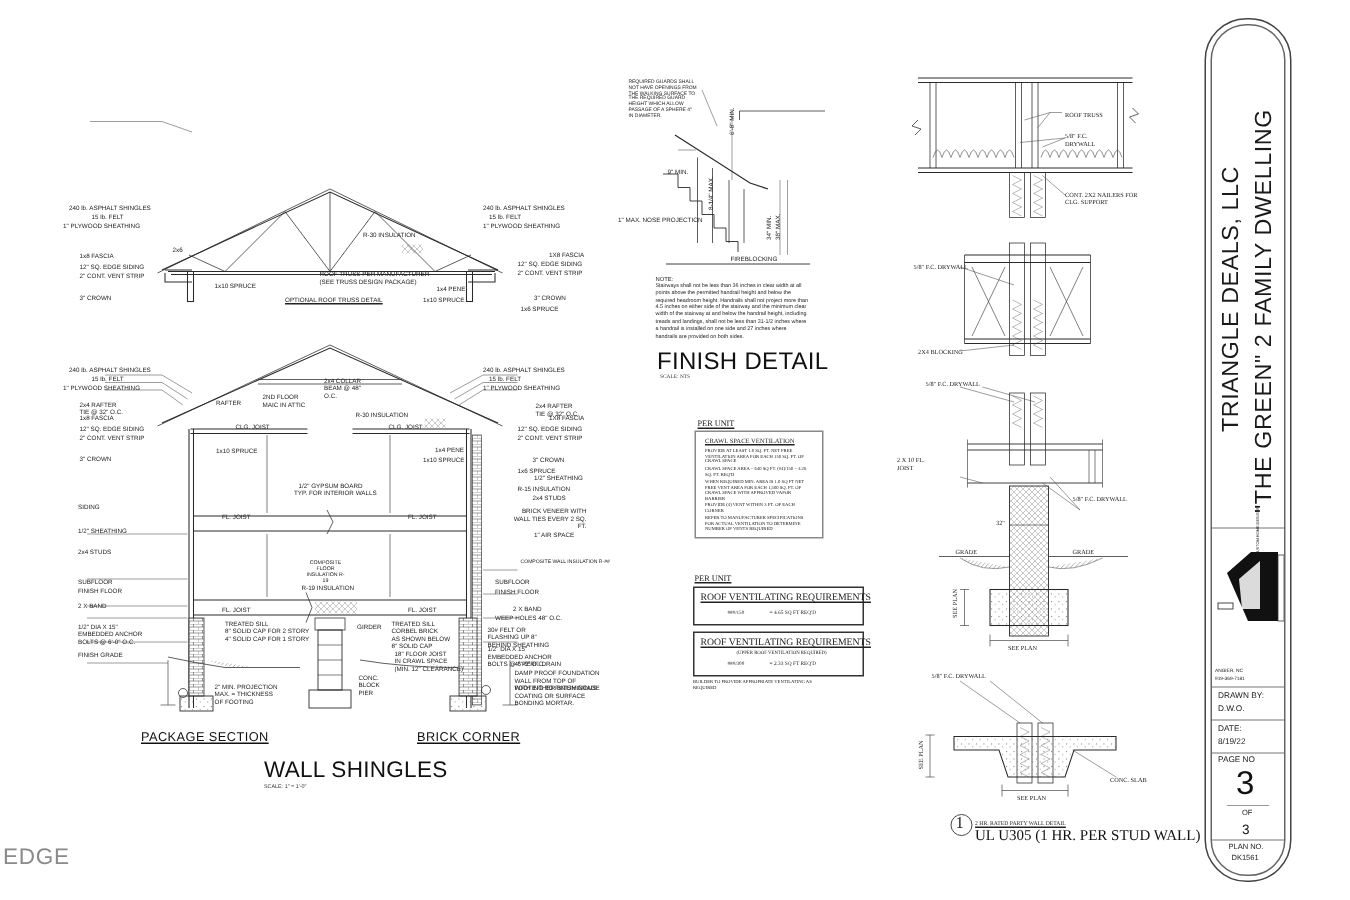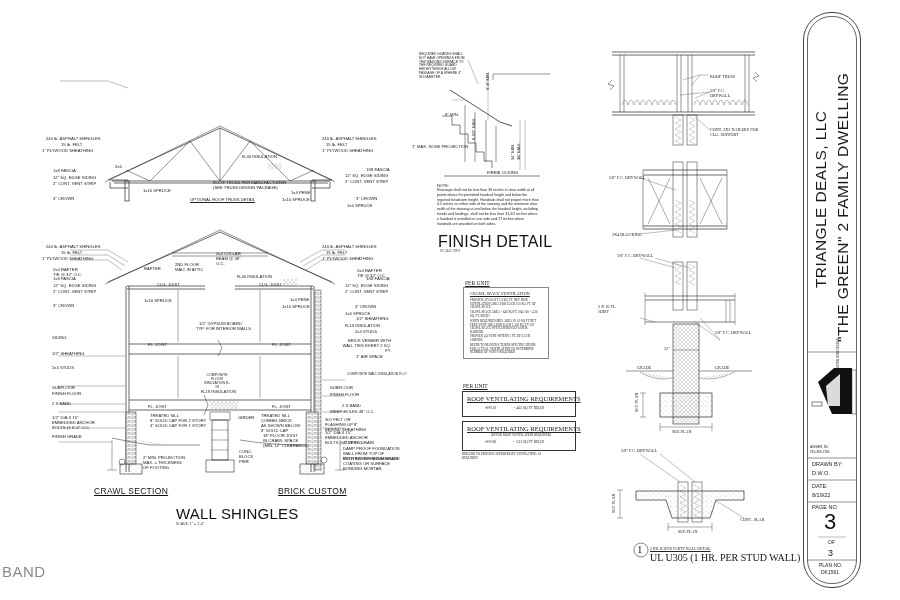--- a/index.html
+++ b/index.html
@@ -303,22 +303,22 @@
   <div class="lbl" style="left:261px;top:418px;">CORBEL BRICK</div>
   <div class="lbl" style="left:261px;top:423px;">AS SHOWN BELOW</div>
   <div class="lbl" style="left:261px;top:428px;">8" SOLID CAP</div>
   <div class="lbl" style="left:263px;top:433px;">18" FLOOR JOIST</div>
   <div class="lbl" style="left:263px;top:438px;">IN CRAWL SPACE</div>
   <div class="lbl" style="left:263px;top:443px;">(MIN. 12" CLEARANCE)</div>
   <div class="lbl" style="left:239px;top:449px;width:20px;white-space:normal;">CONC. BLOCK PIER</div>
   <div class="lbl" style="left:143px;top:455px;">2" MIN. PROJECTION</div>
   <div class="lbl" style="left:143px;top:460px;width:44px;white-space:normal;">MAX. = THICKNESS OF FOOTING</div>
 
-  <div class="title-sec" style="left:94px;top:486px;">CRAWL SECTION</div>
-  <div class="title-sec" style="left:278px;top:486px;">BRICK CUSTOM</div>
+  <div class="title-sec" style="left:94px;top:486px;">PACKAGE SECTION</div>
+  <div class="title-sec" style="left:278px;top:486px;">BRICK CORNER</div>
   <div class="title-big" style="left:176px;top:505px;">WALL SHINGLES</div>
   <div class="scale" style="left:176px;top:522px;">SCALE: 1" = 1'-0"</div>
 </div>
 
 <div>
   <div class="note" style="left:419px;top:53px;width:46px;font-size:3.3px;line-height:3.8px;">REQUIRED GUARDS SHALL NOT HAVE OPENINGS FROM THE WALKING SURFACE TO THE REQUIRED GUARD HEIGHT WHICH ALLOW PASSAGE OF A SPHERE 4" IN DIAMETER.</div>
   <div class="lbl" style="left:412px;top:144px;">1" MAX. NOSE PROJECTION</div>
   <div class="lbl" style="left:487px;top:170px;">FIREBLOCKING</div>
   <div class="lbl" style="left:485px;top:90px;transform:rotate(-90deg);transform-origin:left top;">6'-8" MIN.</div>
   <div class="lbl" style="left:510px;top:160px;transform:rotate(-90deg);transform-origin:left top;">34" MIN.</div>
@@ -397,13 +397,13 @@
   <div class="lbl" style="left:812px;top:483px;font-size:5.5px;line-height:6px;">DATE:</div>
   <div class="lbl" style="left:812px;top:492px;font-size:5.5px;line-height:6px;">8/19/22</div>
   <div class="lbl" style="left:812px;top:504px;font-size:5.5px;line-height:6px;">PAGE NO</div>
   <div style="position:absolute;left:824px;top:510px;font-size:22px;line-height:24px;color:#111;">3</div>
   <div class="lbl" style="left:828px;top:540px;font-size:5px;">OF</div>
   <div style="position:absolute;left:828px;top:548px;font-size:9px;color:#111;">3</div>
   <div class="lbl" style="left:819px;top:563px;font-size:5px;">PLAN NO.</div>
   <div class="lbl" style="left:821px;top:570px;font-size:5px;">DK1561</div>
 </div>
 
-<div class="watermark">BAND</div>
+<div class="watermark">EDGE</div>
 
 </body></html>

